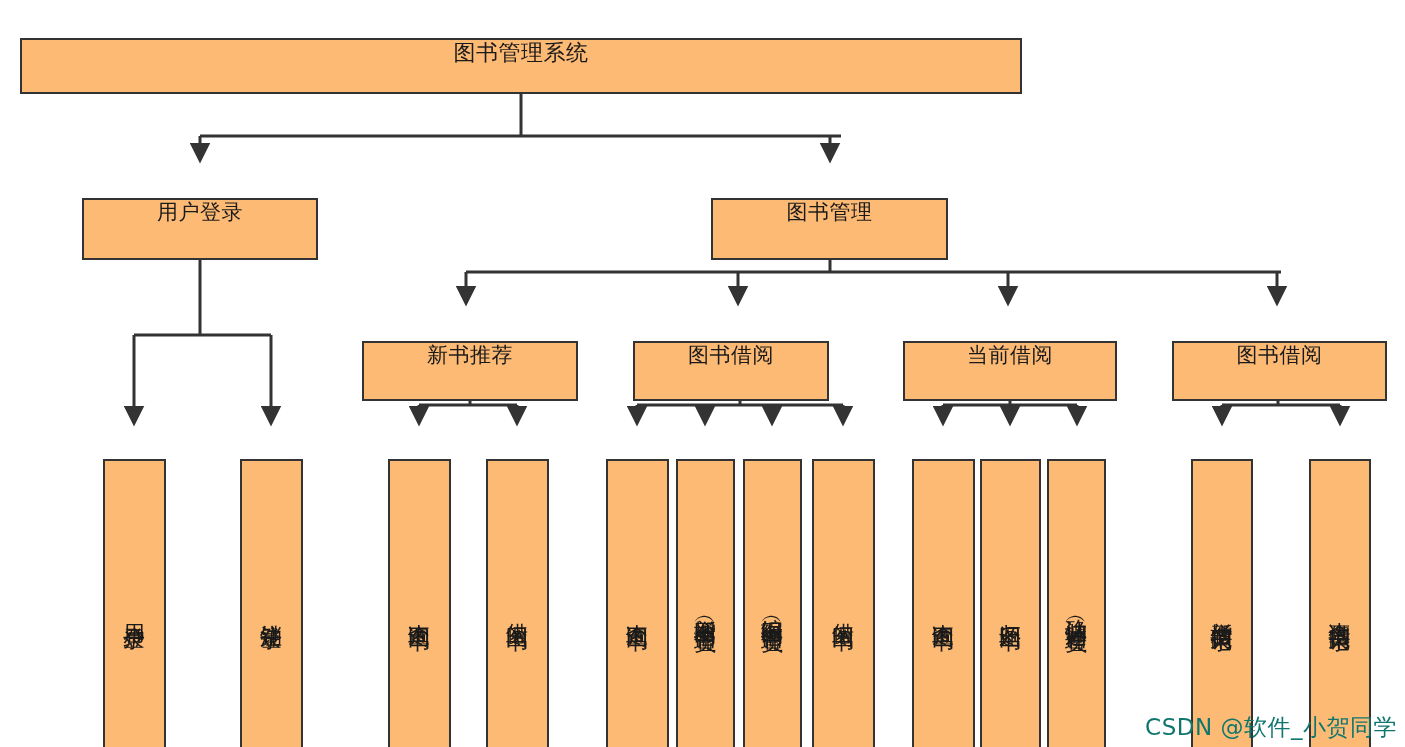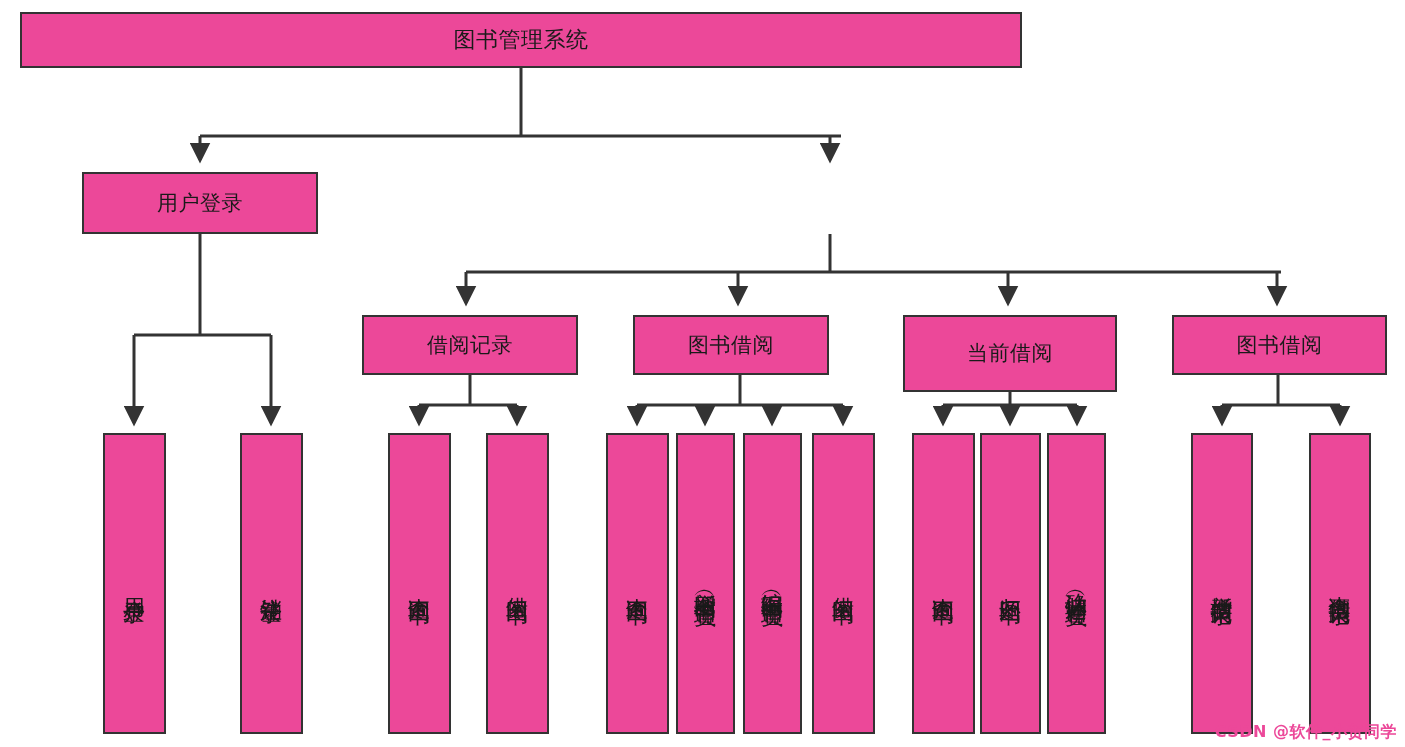--- a/index.html
+++ b/index.html
@@ -22,26 +22,26 @@
     position: absolute;
     left: 0;
     top: 0;
     width: 1405px;
     height: 747px;
     pointer-events: none;
   }
   .node {
     position: absolute;
     box-sizing: border-box;
-    background: #ec4899;
+    background: #fdba74;
     border: 2px solid #333333;
     display: flex;
-    align-items: center;
     justify-content: center;
     z-index: 2;
+    margin-top: 26px;
   }
   .node .label {
     color: #1a1a1a;
     font-size: 21px;
     line-height: 1.18;
     letter-spacing: 0.5px;
     white-space: nowrap;
     text-align: center;
     font-family: "DejaVu Sans", "Liberation Sans", sans-serif;
   }
@@ -51,27 +51,26 @@
     font-size: 22px;
     letter-spacing: 2px;
     line-height: 1.05;
     white-space: normal;
   }
   .node.root .label { font-size: 22px; }
   .watermark {
     position: absolute;
     right: 8px;
     bottom: 4px;
-    color: #ec4899;
-    font-size: 16px;
+    color: #0f766e;
+    font-size: 23px;
     letter-spacing: 0.5px;
     z-index: 5;
     white-space: nowrap;
     font-family: "DejaVu Sans", "Liberation Sans", sans-serif;
-    font-weight: bold;
   }
 </style>
 </head>
 <body>
 
 <div id="canvas">
 
   <svg id="edges" viewBox="0 0 1405 747" xmlns="http://www.w3.org/2000/svg">
     <defs>
       <marker id="arrow" viewBox="0 0 12 12" refX="10" refY="6" markerWidth="7" markerHeight="7" orient="auto-start-reverse">
@@ -122,28 +121,31 @@
     </g>
   </svg>
 
   <div class="node root" style="left:20px; top:12px; width:1002px; height:56px;">
     <span class="label">图书管理系统</span>
   </div>
 
   <div class="node" style="left:82px; top:172px; width:236px; height:62px;">
     <span class="label">用户登录</span>
   </div>
+  <div class="node" style="left:711px; top:172px; width:237px; height:62px;">
+    <span class="label">图书管理</span>
+  </div>
 
   <div class="node" style="left:362px; top:315px; width:216px; height:60px;">
-    <span class="label">借阅记录</span>
+    <span class="label">新书推荐</span>
   </div>
   <div class="node" style="left:633px; top:315px; width:196px; height:60px;">
     <span class="label">图书借阅</span>
   </div>
-  <div class="node" style="left:903px; top:315px; width:214px; height:77px;">
+  <div class="node" style="left:903px; top:315px; width:214px; height:60px;">
     <span class="label">当前借阅</span>
   </div>
   <div class="node" style="left:1172px; top:315px; width:215px; height:60px;">
     <span class="label">图书借阅</span>
   </div>
 
   <div class="node vertical" style="left:103px; top:433px; width:63px; height:301px;">
     <span class="label">用户登录</span>
   </div>
   <div class="node vertical" style="left:240px; top:433px; width:63px; height:301px;">

